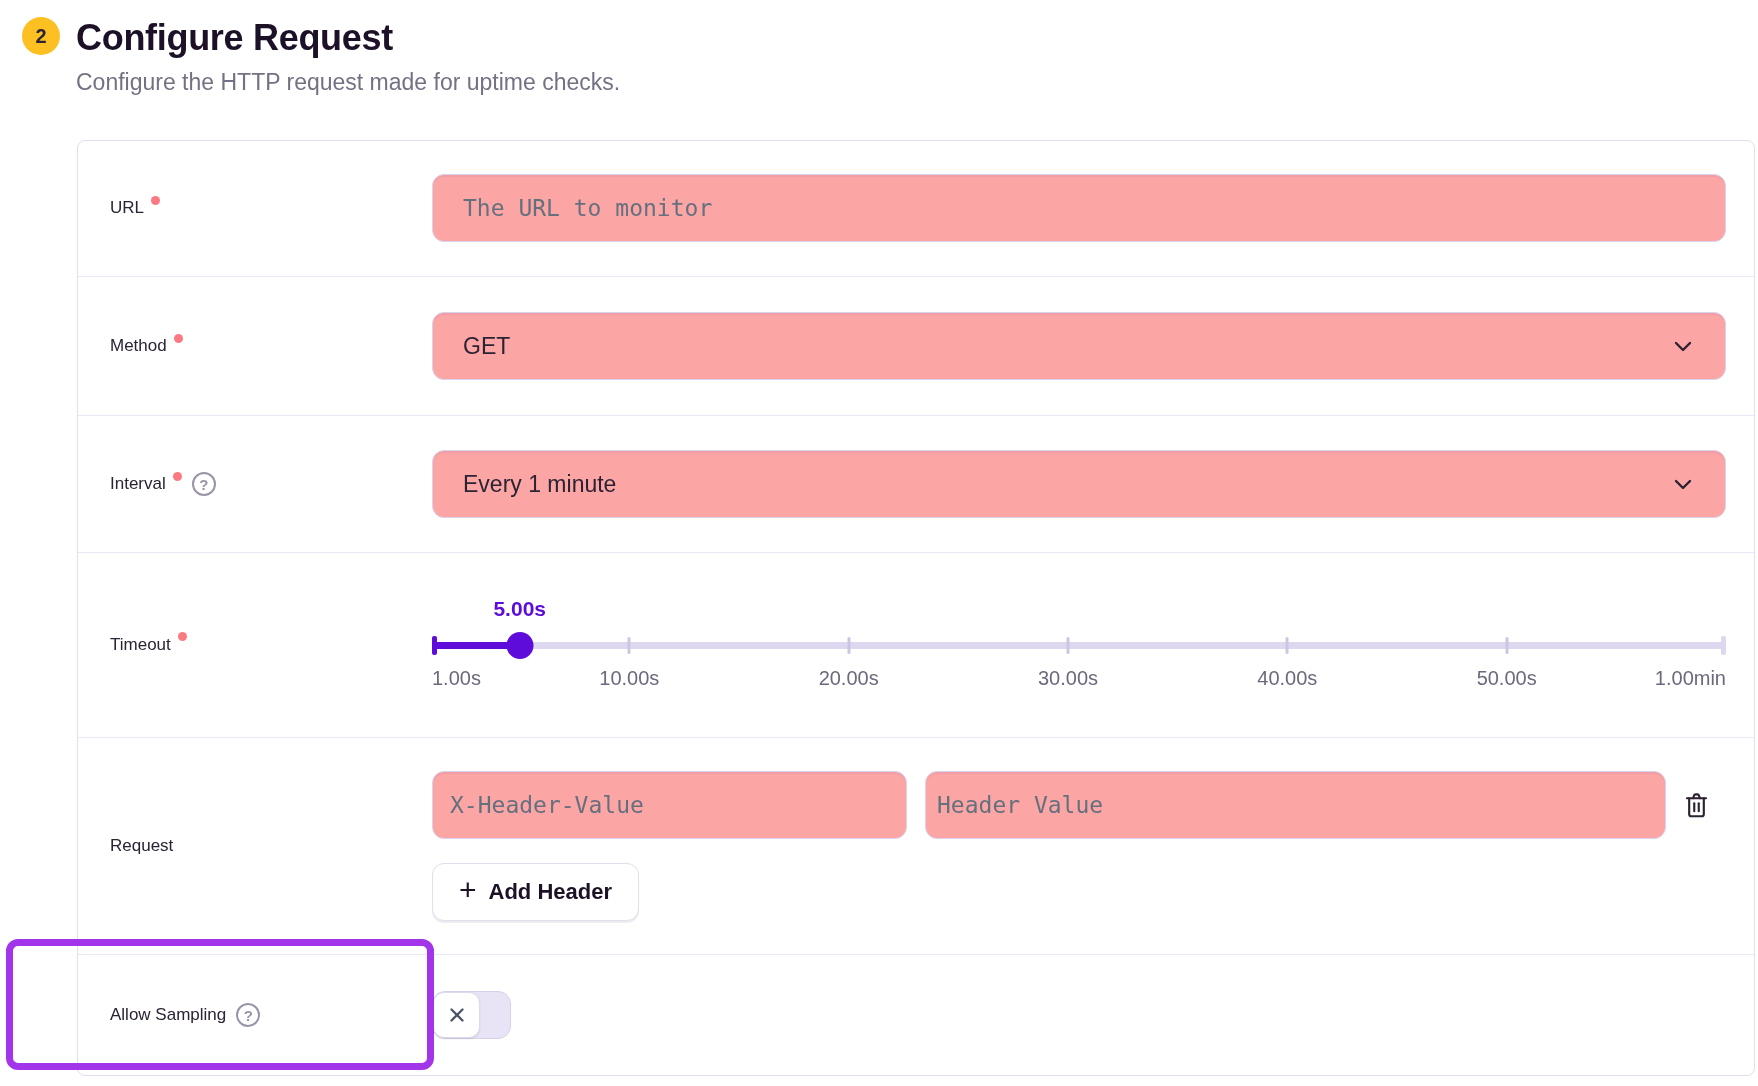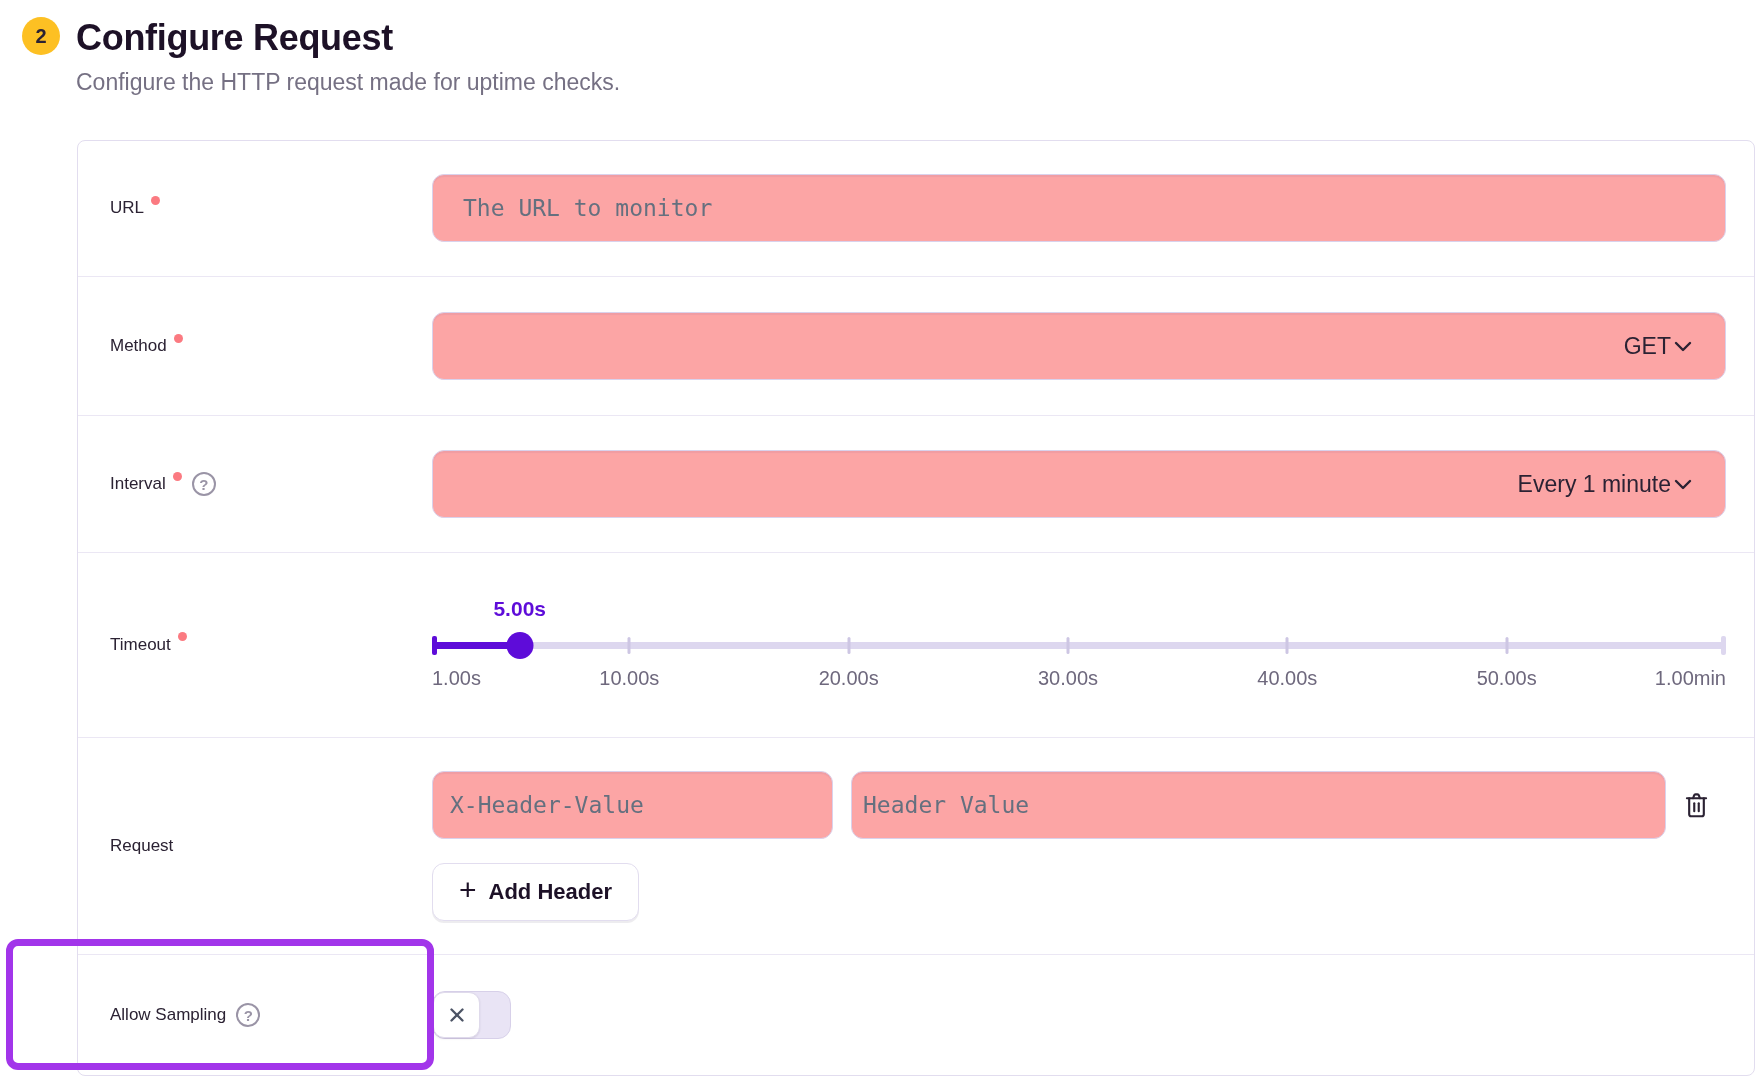--- a/index.html
+++ b/index.html
@@ -60,21 +60,21 @@
   .text-input, .select-box {
     width:100%; height:68px; border-radius:12px;
     background:#fca5a5; border:1px solid #d9d2ec;
     box-shadow:inset 0 2px 1px rgba(80,60,140,0.07);
     font-size:23px; color:#2b2233;
     padding:0 30px; outline:none;
   }
   .text-input.mono { font-family:"DejaVu Sans Mono","Liberation Mono",monospace; }
   .text-input.mono::placeholder { color:#65707f; opacity:1; }
   .select-box {
-    display:flex; align-items:center; justify-content:flex-end;
+    display:flex; align-items:center; justify-content:space-between;
     cursor:pointer; user-select:none;
   }
   .select-value { font-size:23px; color:#2b2233; }
   .chevron { flex:0 0 auto; display:flex; }
 
   
   .slider-wrap { position:relative; width:100%; height:96px; }
   .slider-value {
     position:absolute; top:0; left:6.78%; transform:translateX(-50%);
     font-size:21px; font-weight:700; color:#5e0cd9; white-space:nowrap;
@@ -109,21 +109,21 @@
   .slider-tick-label {
     position:absolute; font-size:20px; color:#6e687d; white-space:nowrap;
     transform:translateX(-50%);
   }
   .slider-tick-label:first-child { transform:none; }
   .slider-tick-label:last-child { transform:none; left:auto !important; right:0; }
 
   
   .headers-block { display:flex; flex-direction:column; }
   .headers-inputs { display:flex; align-items:center; }
-  .header-name-input { width:401px; flex:0 0 auto;padding-left:17px; }
+  .header-name-input { width:475px; flex:0 0 auto;padding-left:17px; }
   .header-value-input { flex:1 1 auto; margin-left:18px;padding-left:11px; }
   .trash-cell { flex:0 0 60px; display:flex; justify-content:center; }
   .trash-btn { background:none; border:none; cursor:pointer; display:flex; padding:4px; }
   .add-header-btn {
     margin-top:24px; align-self:flex-start;
     display:flex; align-items:center; gap:12px;
     height:58px; padding:0 26px;
     background:#fff; border:1px solid #e2ddef; border-radius:12px;
     box-shadow:0 2px 0 rgba(25,13,50,0.08);
     font-size:22px; font-weight:700; color:#1d1127; cursor:pointer;

